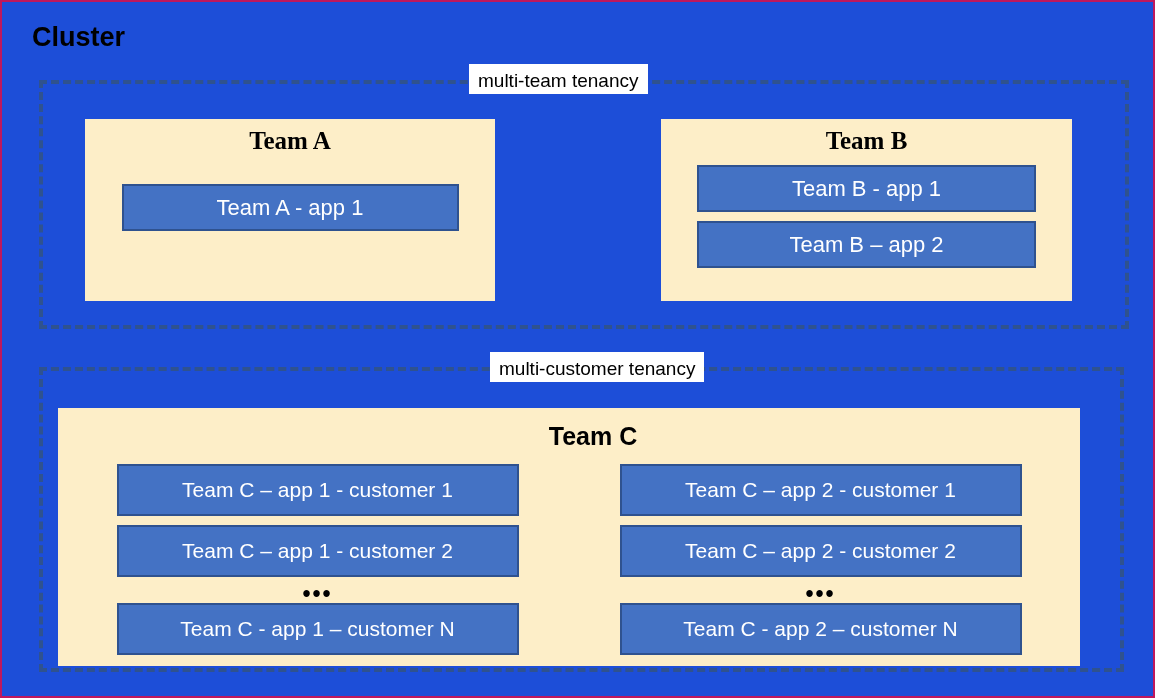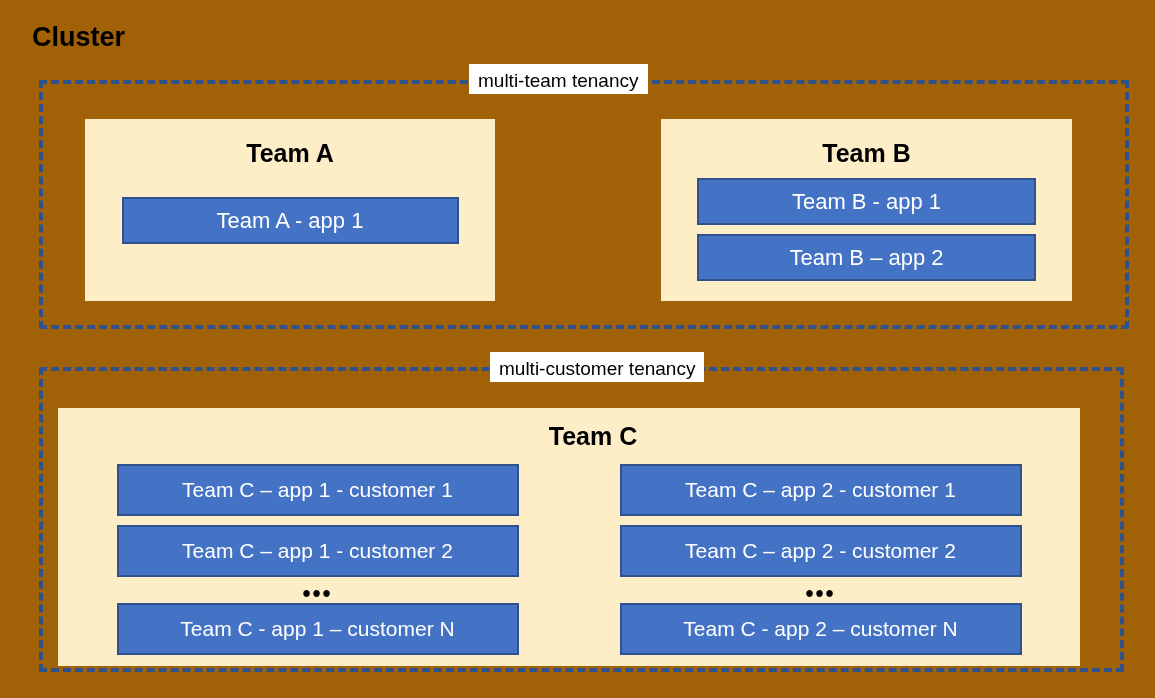--- a/index.html
+++ b/index.html
@@ -10,22 +10,22 @@
   }
   body {
     font-family: "Liberation Sans", sans-serif;
   }
 
   .canvas {
     position: relative;
     width: 1155px;
     height: 698px;
     box-sizing: border-box;
-    background: #a16207;
-    border: 2px solid #a16207;
+    background: #1d4ed8;
+    border: 2px solid #be185d;
     overflow: hidden;
   }
 
   
   .cluster-title {
     position: absolute;
     left: 30px;
     top: 20px;
     font-size: 27px;
     font-weight: bold;
@@ -102,21 +102,22 @@
 
   .team-title {
     text-align: center;
     font-size: 25px;
     font-weight: bold;
     color: #000000;
     white-space: nowrap;
   }
   #team-a-box .team-title,
   #team-b-box .team-title {
-    margin-top: 20px;
+    margin-top: 8px;
+    font-family: Liberation Serif, serif;
   }
   #team-c-box .team-title {
     margin-top: 14px;
     padding-left: 48px;
   }
 
   
   .app-box {
     box-sizing: border-box;
     background: #4472C4;

